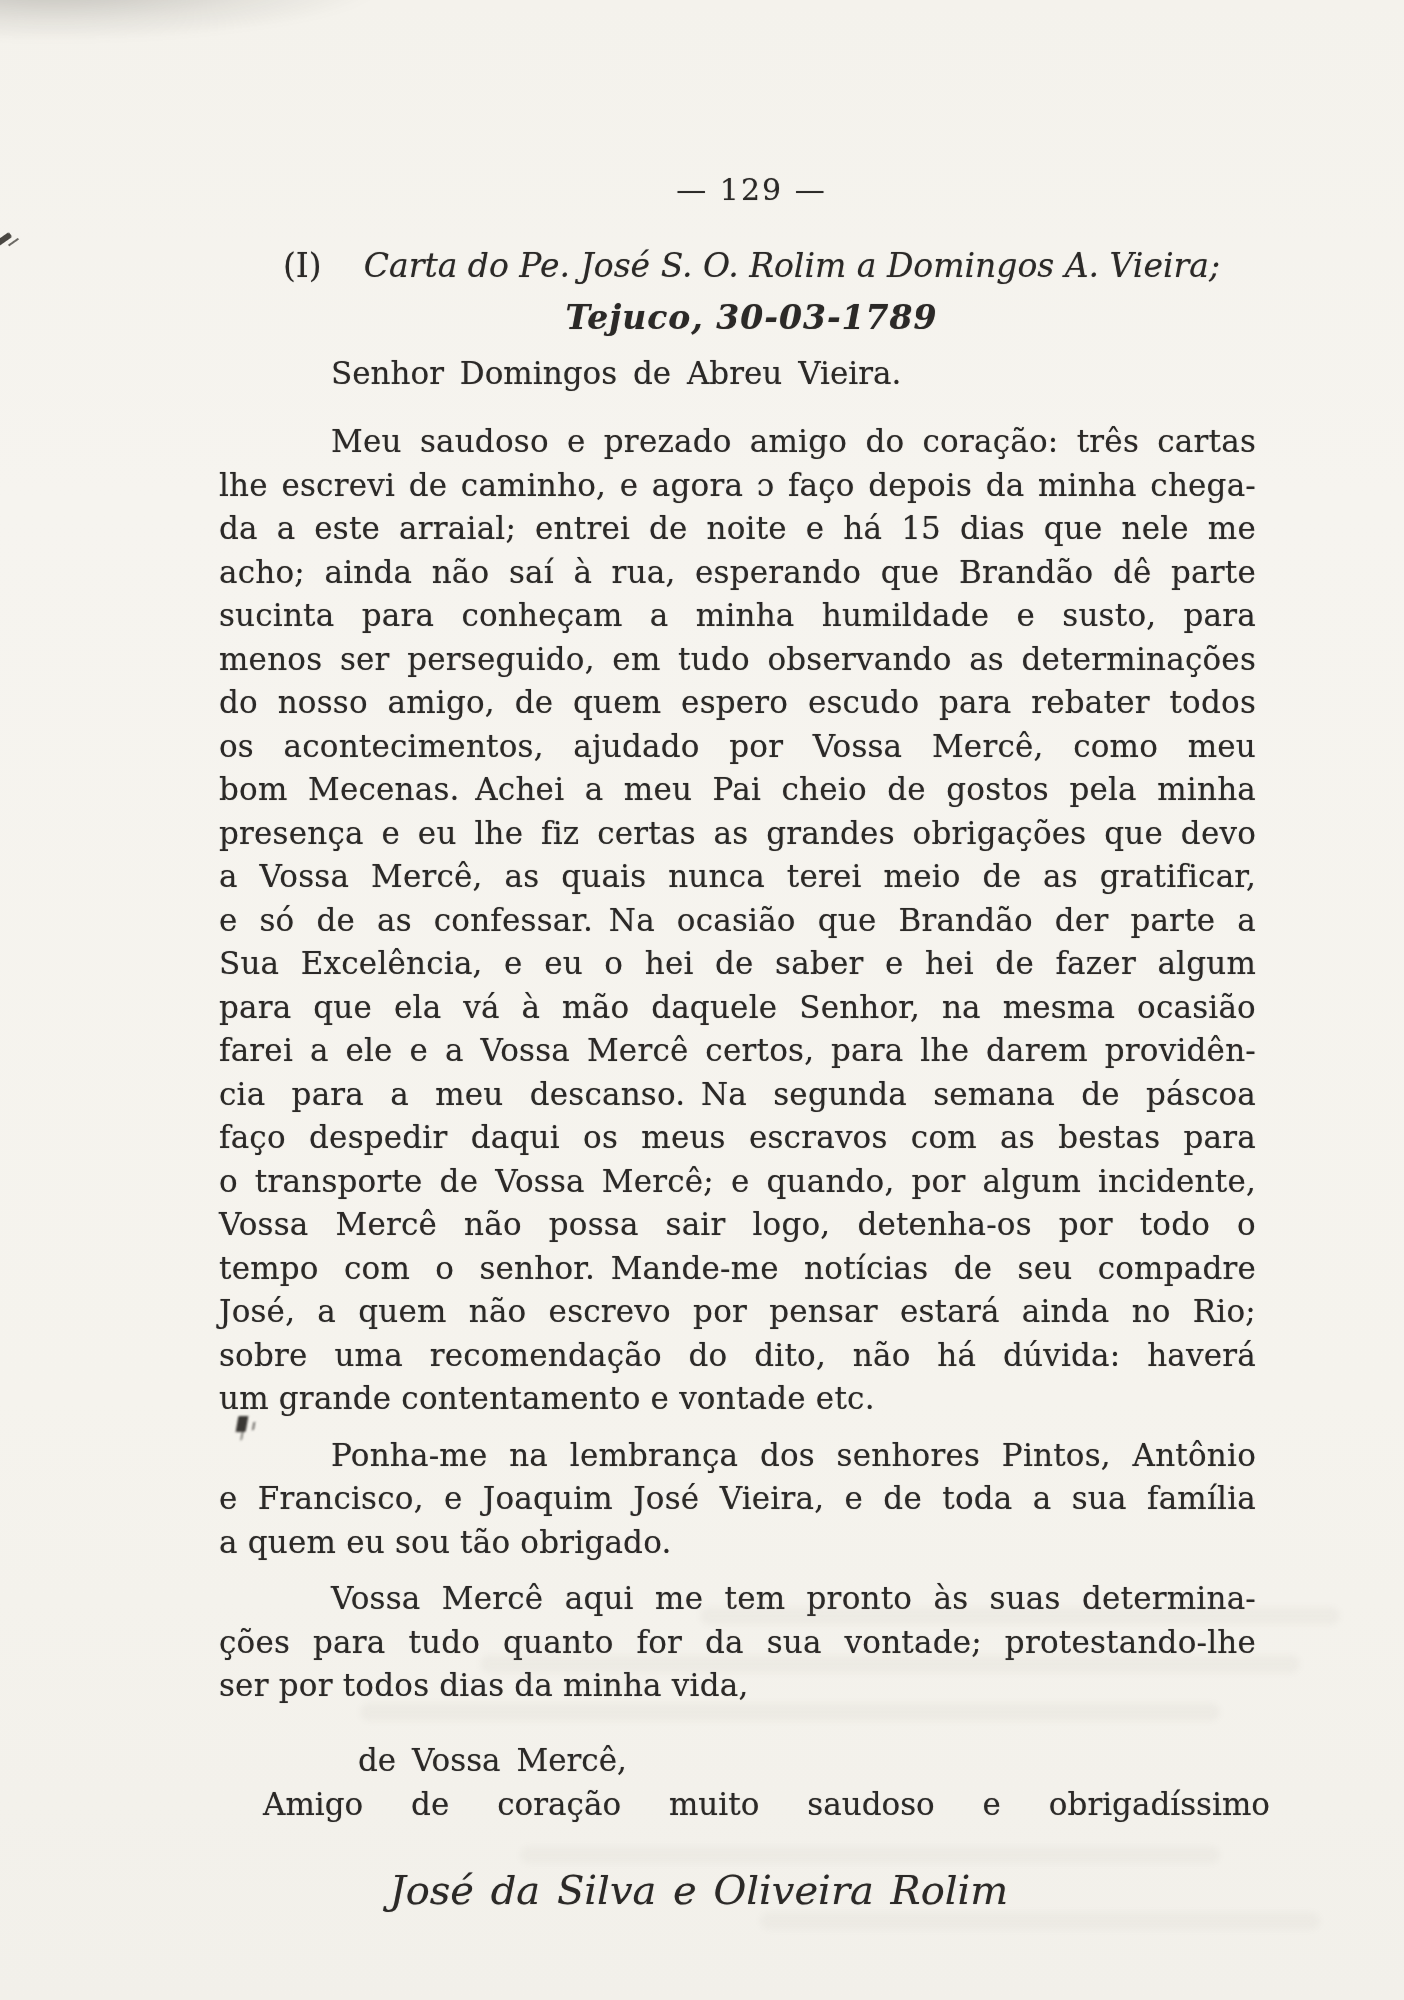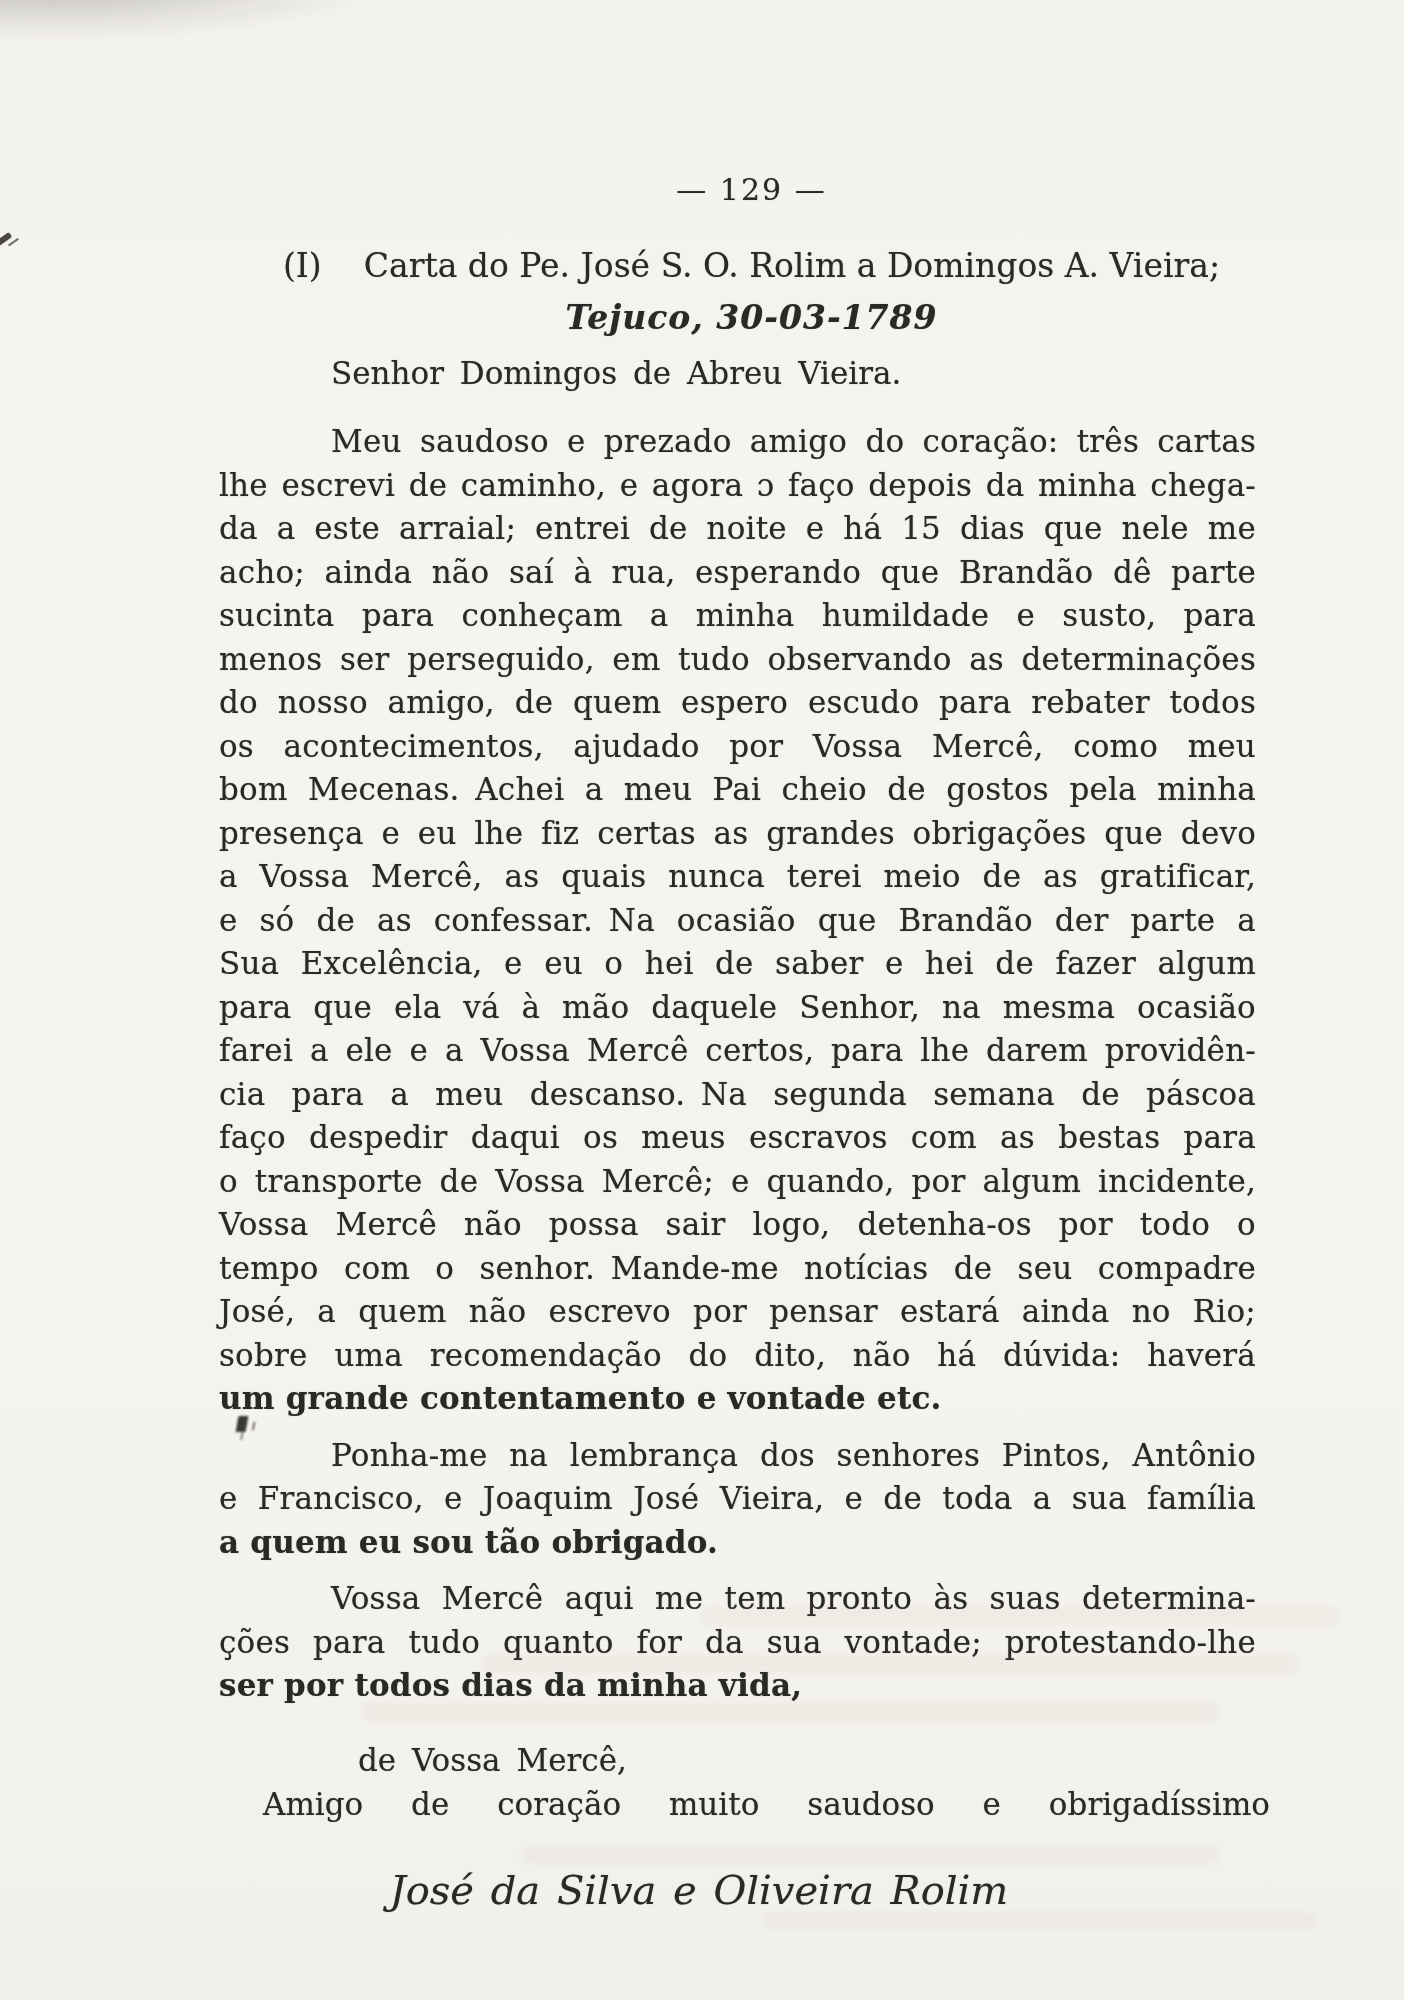--- a/index.html
+++ b/index.html
@@ -21,21 +21,21 @@
     top: 168px; left: 233px; width: 1037px;
     text-align: center;
     font-size: 30px; line-height: 44px;
     letter-spacing: 2px;
   }
 
   
   .heading { position: absolute; top: 244px; left: 233px; width: 1037px; font-size: 33px; line-height: 44px; }
   .heading-line1 { display: flex; justify-content: center; align-items: baseline; gap: 42px; }
   .heading .idx { font-style: normal; }
-  .heading .ttl { }
+  .heading .ttl { font-style: italic; }
   .heading-line2 { margin-top: 8px; text-align: center; font-style: italic; font-weight: bold; letter-spacing: 1px; }
 
   
   .salutation {
     position: absolute; top: 351px; left: 219px; width: 1037px;
     font-size: 31px; line-height: 44px;
     padding-left: 112px; box-sizing: border-box;
     word-spacing: 6px;
   }
 
@@ -45,21 +45,21 @@
     font-size: 31px;
     letter-spacing: 0.2px;
   }
   .para { margin: 0; }
   .para + .para { margin-top: 13px; }
   .line {
     height: 43.5px; line-height: 43.5px;
     text-align: justify; text-align-last: justify;
     white-space: normal;
   }
-  .line.last { text-align-last: left; font-weight: bold; }
+  .line.last { text-align-last: left; }
   .para .line.first { text-indent: 112px; }
 
   
   .closing { position: absolute; top: 1738px; left: 233px; width: 1037px; font-size: 31px; line-height: 44px; }
   .closing-1 { margin-left: 125px; word-spacing: 6px; }
   .closing-2 { text-indent: 30px; text-align: justify; text-align-last: justify; }
 
   
   .signature {
     position: absolute; top: 1868px; left: 233px; width: 1037px;

